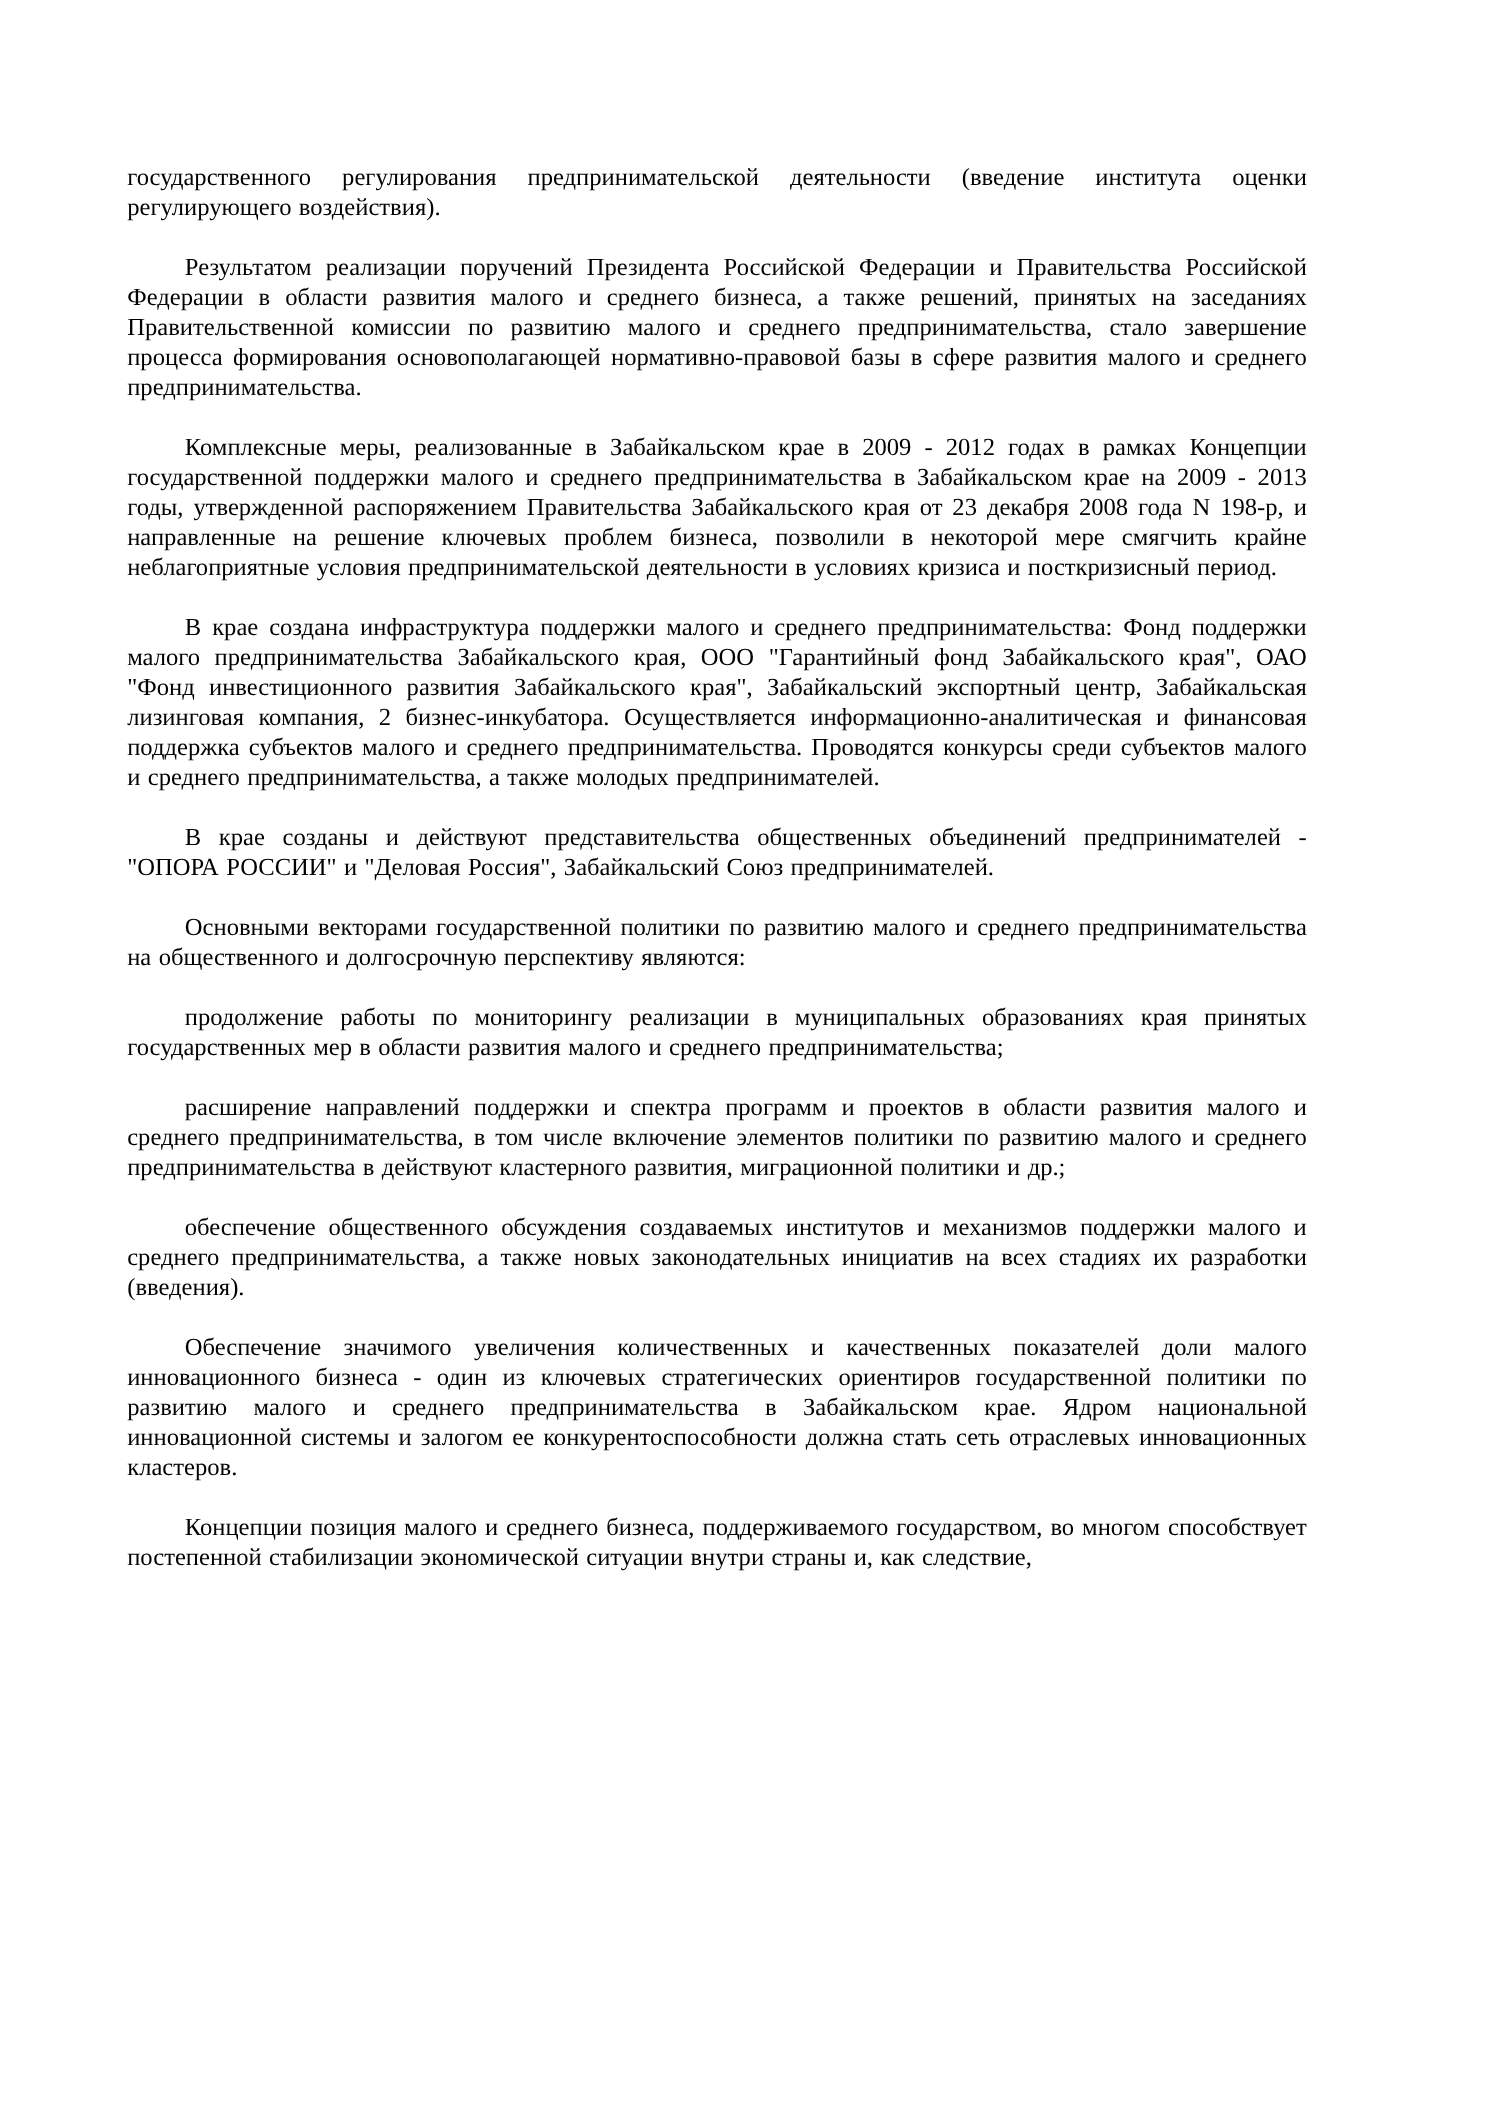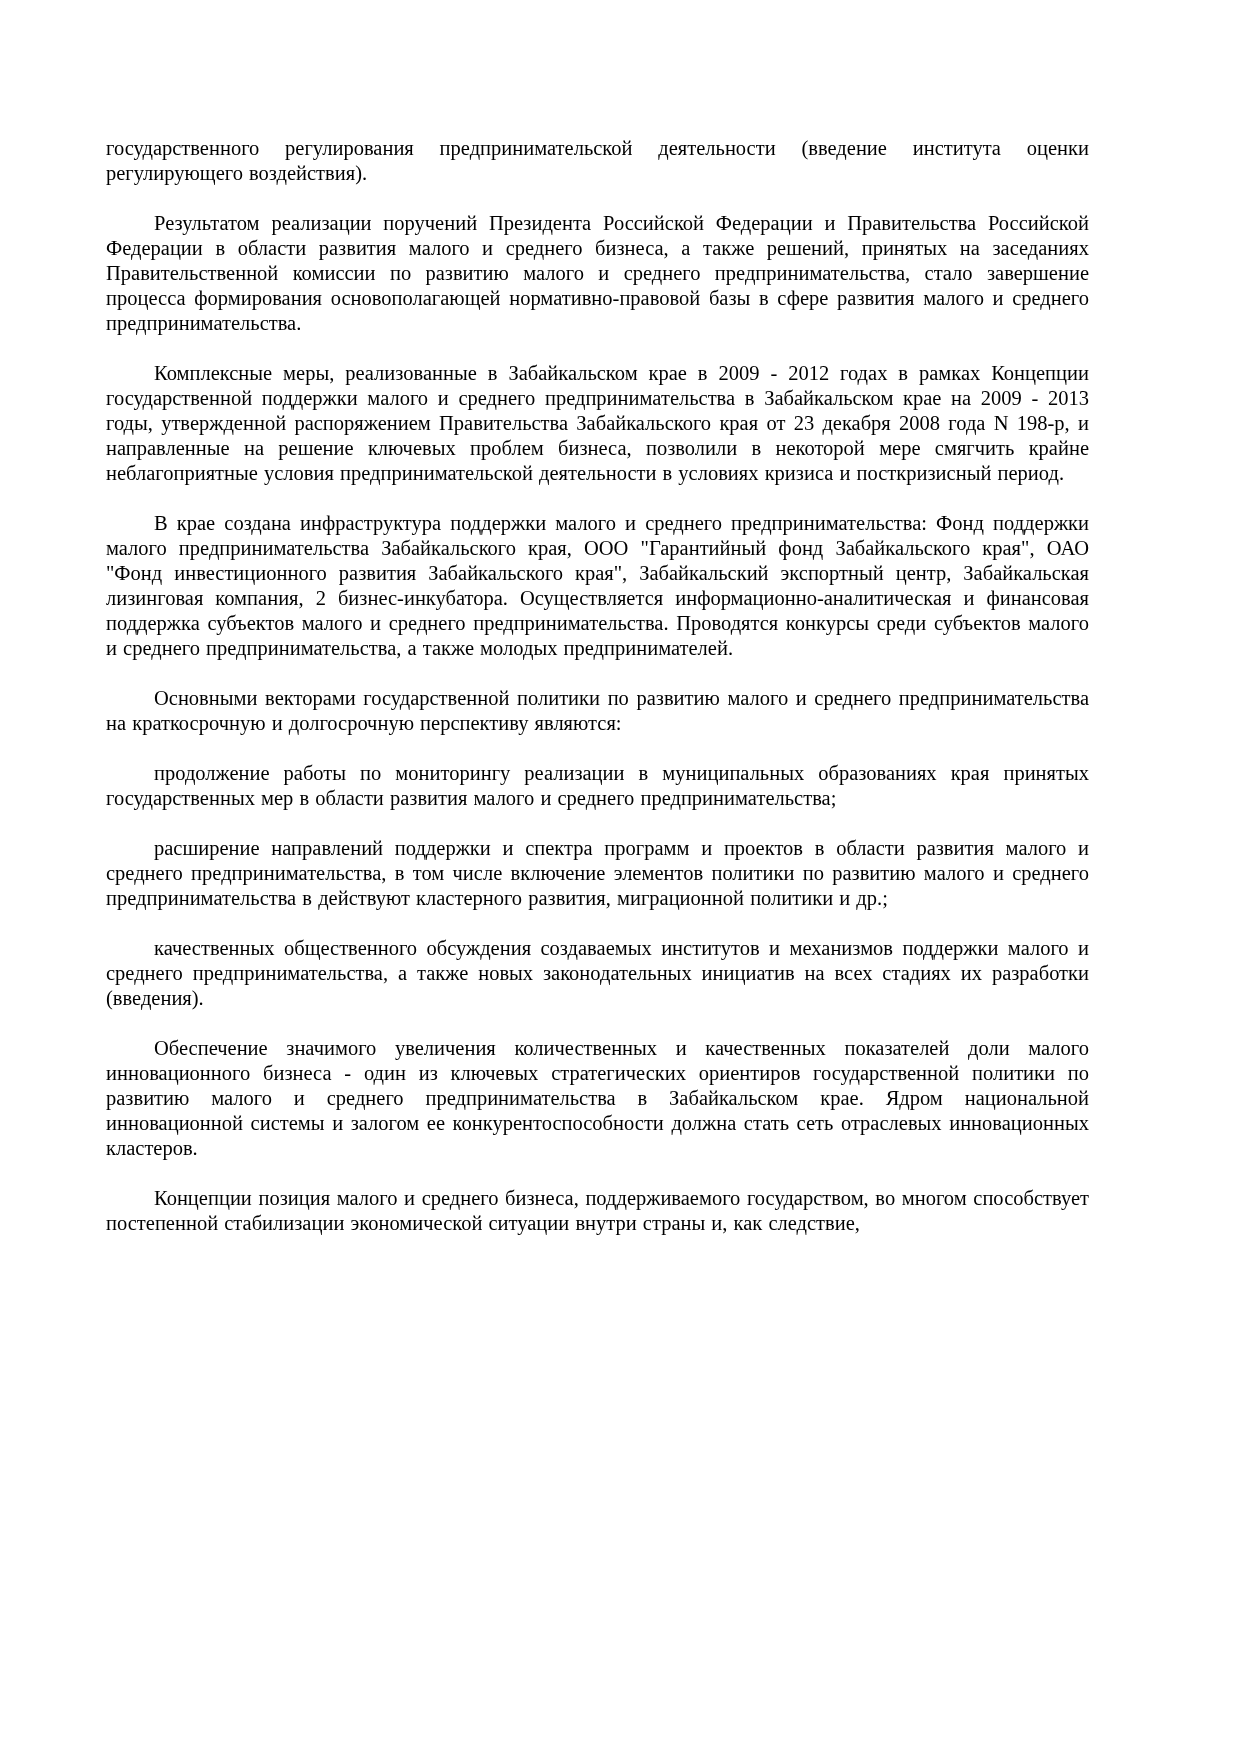--- a/index.html
+++ b/index.html
@@ -35,19 +35,20 @@
   }
 </style>
 </head>
 <body>
 
 <div class="page">
   <p class="para no-indent">государственного регулирования предпринимательской деятельности (введение института оценки регулирующего воздействия).</p>
   <p class="para">Результатом реализации поручений Президента Российской Федерации и Правительства Российской Федерации в области развития малого и среднего бизнеса, а также решений, принятых на заседаниях Правительственной комиссии по развитию малого и среднего предпринимательства, стало завершение процесса формирования основополагающей нормативно-правовой базы в сфере развития малого и среднего предпринимательства.</p>
   <p class="para">Комплексные меры, реализованные в Забайкальском крае в 2009 - 2012 годах в рамках Концепции государственной поддержки малого и среднего предпринимательства в Забайкальском крае на 2009 - 2013 годы, утвержденной распоряжением Правительства Забайкальского края от 23 декабря 2008 года N 198-р, и направленные на решение ключевых проблем бизнеса, позволили в некоторой мере смягчить крайне неблагоприятные условия предпринимательской деятельности в условиях кризиса и посткризисный период.</p>
   <p class="para">В крае создана инфраструктура поддержки малого и среднего предпринимательства: Фонд поддержки малого предпринимательства Забайкальского края, ООО "Гарантийный фонд Забайкальского края", ОАО "Фонд инвестиционного развития Забайкальского края", Забайкальский экспортный центр, Забайкальская лизинговая компания, 2 бизнес-инкубатора. Осуществляется информационно-аналитическая и финансовая поддержка субъектов малого и среднего предпринимательства. Проводятся конкурсы среди субъектов малого и среднего предпринимательства, а также молодых предпринимателей.</p>
-  <p class="para">Основными векторами государственной политики по развитию малого и среднего предпринимательства на краткосрочную и долгосрочную перспективу являются:</p>
+  <p class="para">В крае созданы и действуют представительства общественных объединений предпринимателей - "ОПОРА РОССИИ" и "Деловая Россия", Забайкальский Союз предпринимателей.</p>
+  <p class="para">Основными векторами государственной политики по развитию малого и среднего предпринимательства на общественного и долгосрочную перспективу являются:</p>
   <p class="para">продолжение работы по мониторингу реализации в муниципальных образованиях края принятых государственных мер в области развития малого и среднего предпринимательства;</p>
   <p class="para">расширение направлений поддержки и спектра программ и проектов в области развития малого и среднего предпринимательства, в том числе включение элементов политики по развитию малого и среднего предпринимательства в действуют кластерного развития, миграционной политики и др.;</p>
-  <p class="para">качественных общественного обсуждения создаваемых институтов и механизмов поддержки малого и среднего предпринимательства, а также новых законодательных инициатив на всех стадиях их разработки (введения).</p>
+  <p class="para">обеспечение общественного обсуждения создаваемых институтов и механизмов поддержки малого и среднего предпринимательства, а также новых законодательных инициатив на всех стадиях их разработки (введения).</p>
   <p class="para">Обеспечение значимого увеличения количественных и качественных показателей доли малого инновационного бизнеса - один из ключевых стратегических ориентиров государственной политики по развитию малого и среднего предпринимательства в Забайкальском крае. Ядром национальной инновационной системы и залогом ее конкурентоспособности должна стать сеть отраслевых инновационных кластеров.</p>
   <p class="para">Концепции позиция малого и среднего бизнеса, поддерживаемого государством, во многом способствует постепенной стабилизации экономической ситуации внутри страны и, как следствие,</p>
 </div>
 
 </body></html>

